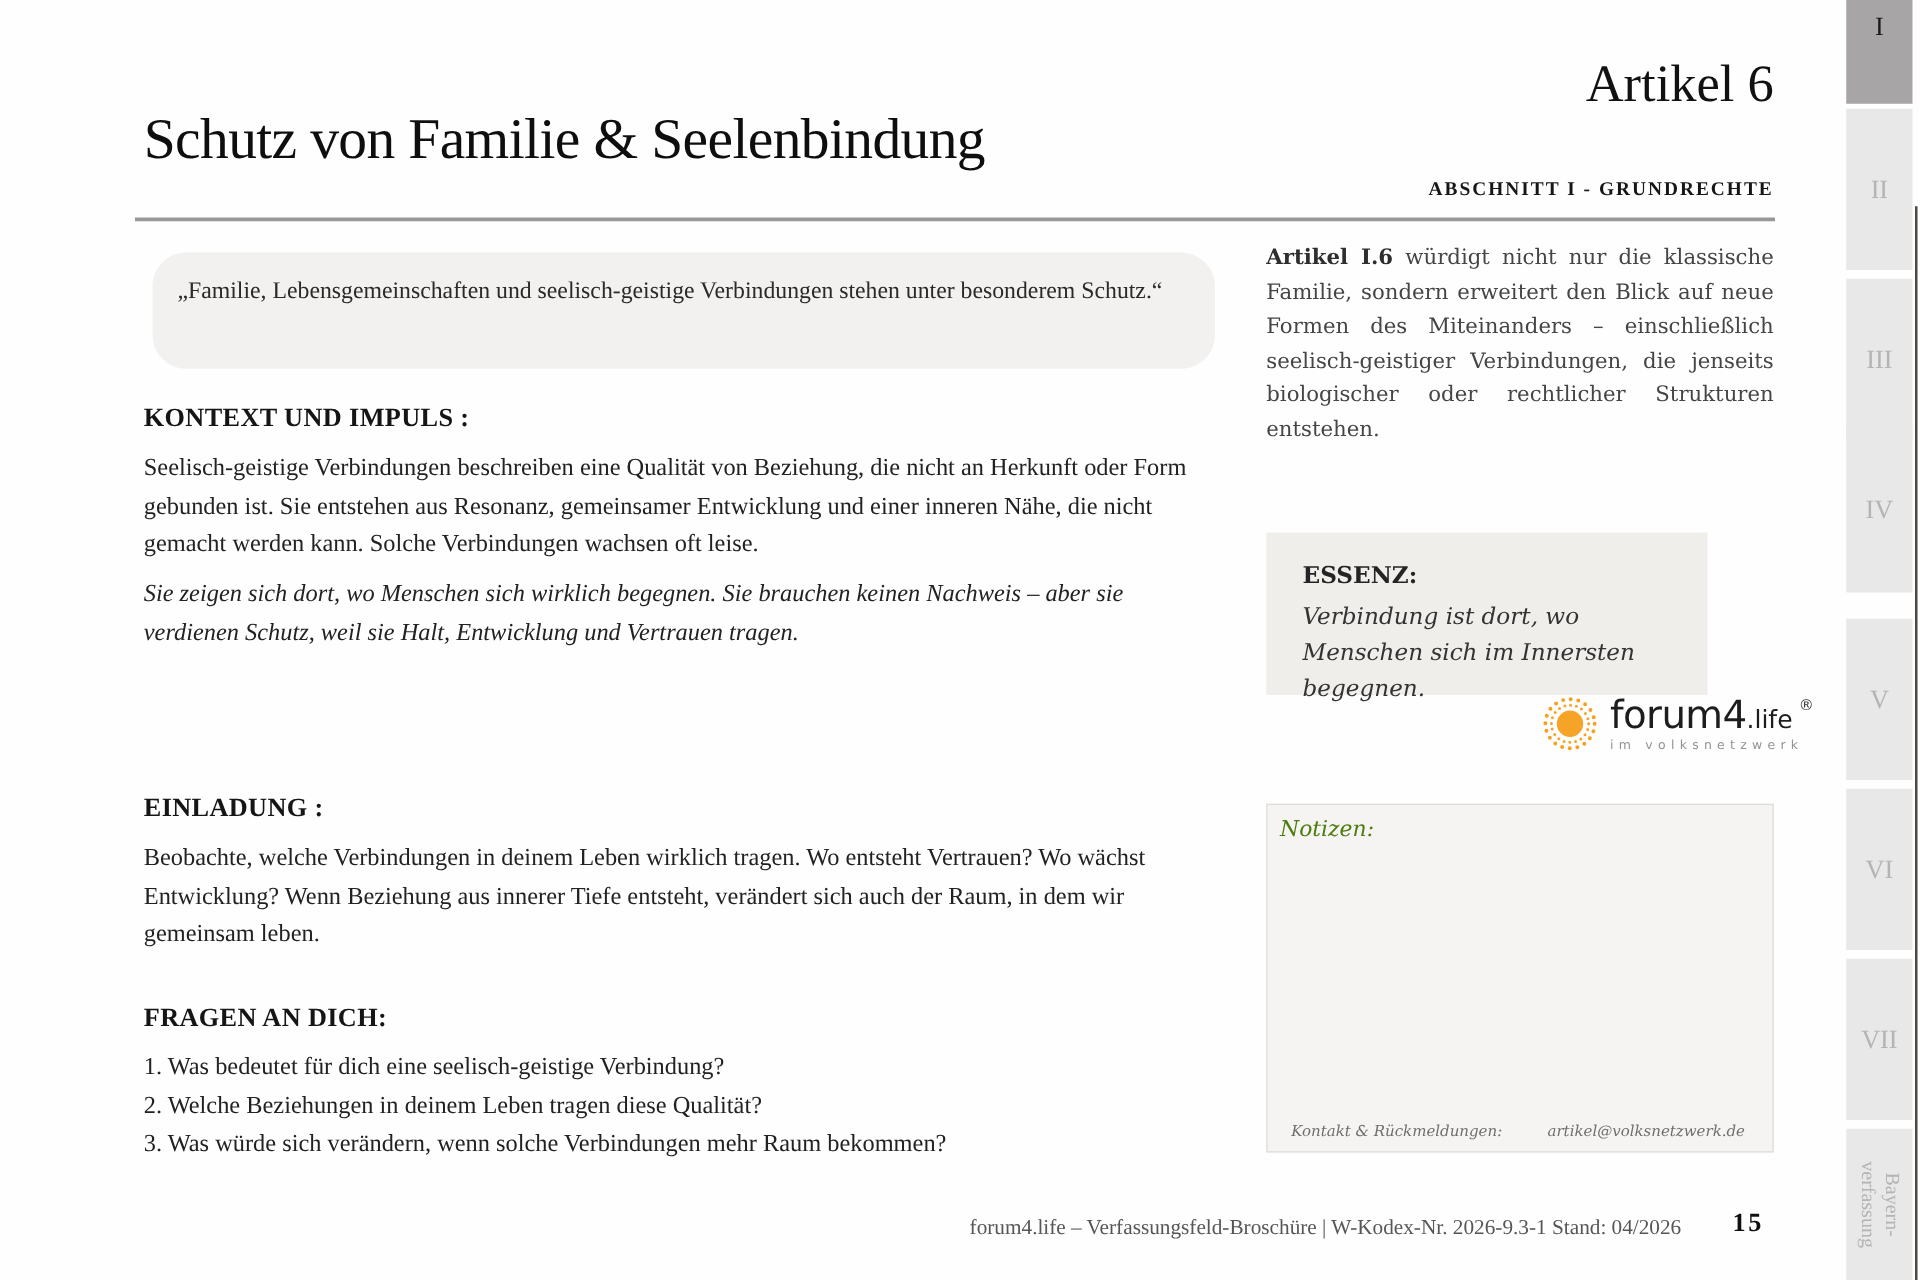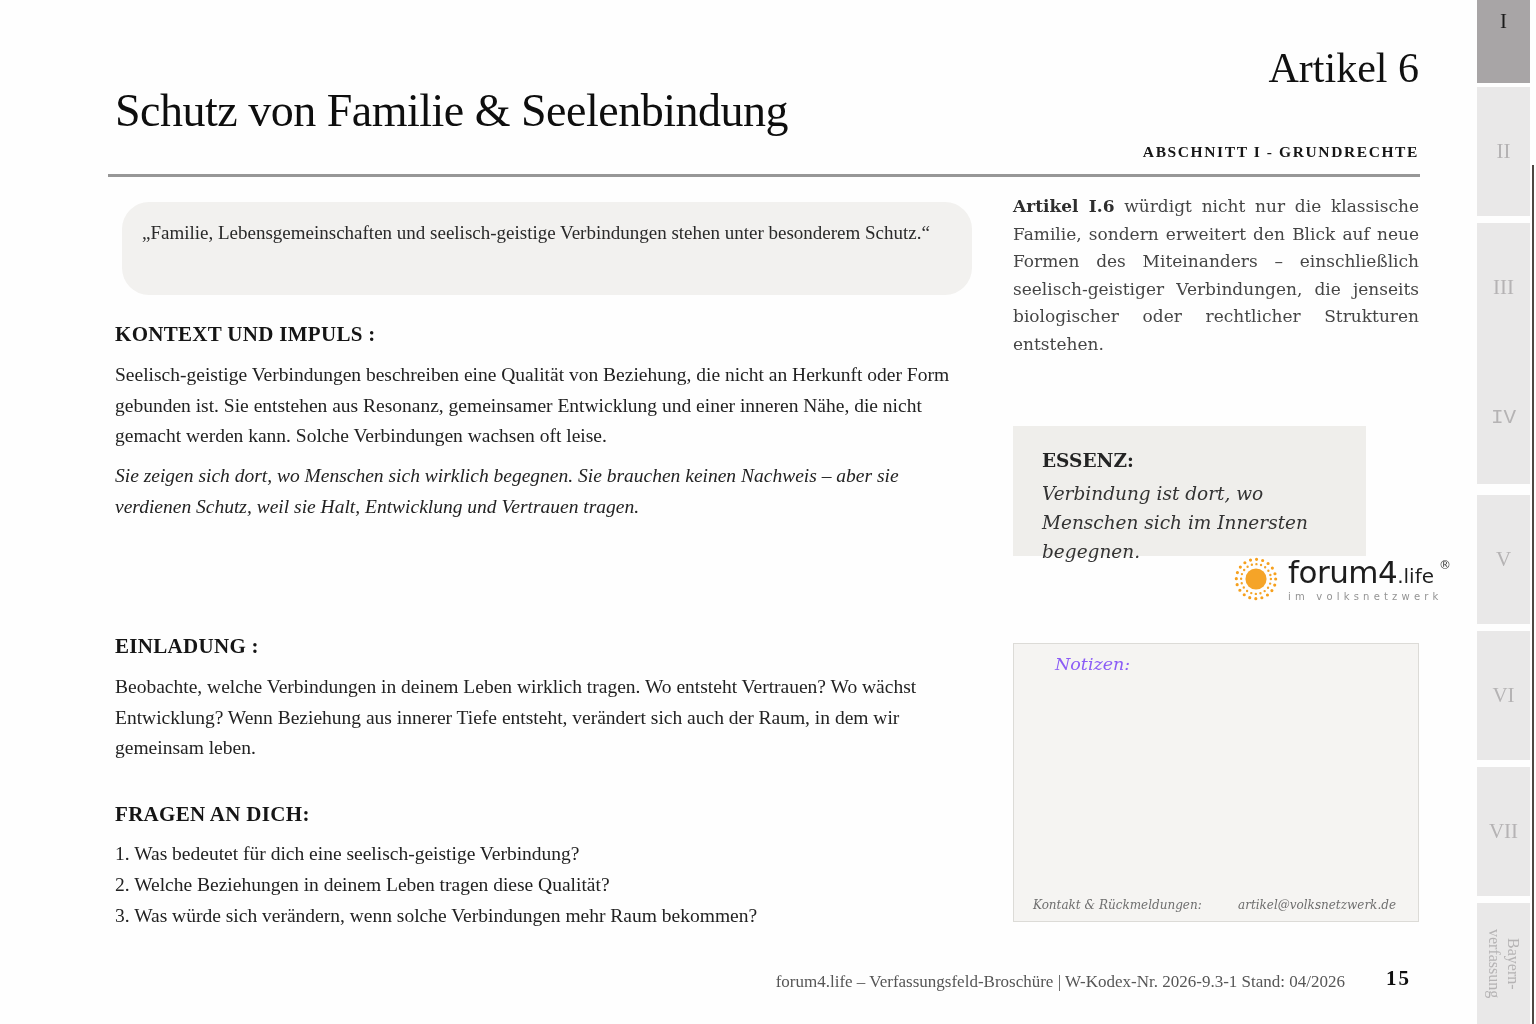--- a/index.html
+++ b/index.html
@@ -47,41 +47,41 @@
   .logo-sun{flex:0 0 auto;margin-top:1px;}
   .logo-textcol{margin-left:8px;font-family:"DejaVu Sans", sans-serif;}
   .logo-namerow{display:flex;align-items:baseline;}
   .logo-main{font-size:31px;color:#1d1d1d;letter-spacing:-0.5px;}
   .logo-suffix{font-size:20px;color:#1d1d1d;}
   .logo-reg{font-size:12px;color:#3a3a3a;position:relative;top:-14px;margin-left:5px;}
   .logo-tagline{font-size:10px;letter-spacing:4.2px;color:#939393;margin-top:1px;}
 
   .notes-box{position:absolute;top:643px;left:1013px;width:406px;height:279px;background:#f5f4f2;
              border:1px solid #dcdbd7;box-sizing:border-box;}
-  .notes-label{position:absolute;top:10px;left:10px;font-style:italic;font-size:17.5px;color:#8b5cf6;
-               font-family:"DejaVu Serif", serif;margin-left:31px;}
+  .notes-label{position:absolute;top:10px;left:10px;font-style:italic;font-size:17.5px;color:#4d7c0f;
+               font-family:"DejaVu Serif", serif;}
   .contact-row{position:absolute;bottom:9px;left:19px;right:22px;display:flex;
                justify-content:space-between;font-style:italic;font-size:12px;color:#6e6e6e;
                font-family:"DejaVu Serif", serif;}
 
   
   .footer-imprint{position:absolute;top:972px;left:600px;width:745px;text-align:right;
                   font-size:17px;color:#565656;}
   .footer-page{position:absolute;top:966px;left:1386px;font-size:21px;font-weight:bold;color:#0f0f0f;
                letter-spacing:2px;}
 
   
   .tab{position:absolute;left:1477px;width:53px;background:#e9e8e8;display:flex;
        align-items:center;justify-content:center;font-size:21px;color:#b5b3b4;}
   .tab-active{background:#a8a5a6;color:#1b1b1b;align-items:flex-start;}
   .tab-active .tab-lab{padding-top:9px;}
   .tab-i{top:0;height:83px;}
   .tab-ii{top:87px;height:129px;}
   .tab-iii{top:223px;height:129px;justify-content:center;}
-  .tab-iv{top:351px;height:133px;font-family:Liberation Mono, monospace;}
+  .tab-iv{top:341px;height:133px;}
   .tab-v{top:495px;height:129px;}
   .tab-vi{top:631px;height:129px;}
   .tab-vii{top:767px;height:129px;}
   .tab-bayern{top:903px;height:121px;}
   .vert-label{writing-mode:vertical-rl;height:104px;font-size:16px;line-height:19px;
               text-align:center;color:#b5b3b4;}
 
   .page-edge-shadow{position:absolute;left:1532px;top:165px;width:2px;height:859px;
                     background:#2e2822;opacity:.85;}
 </style>

